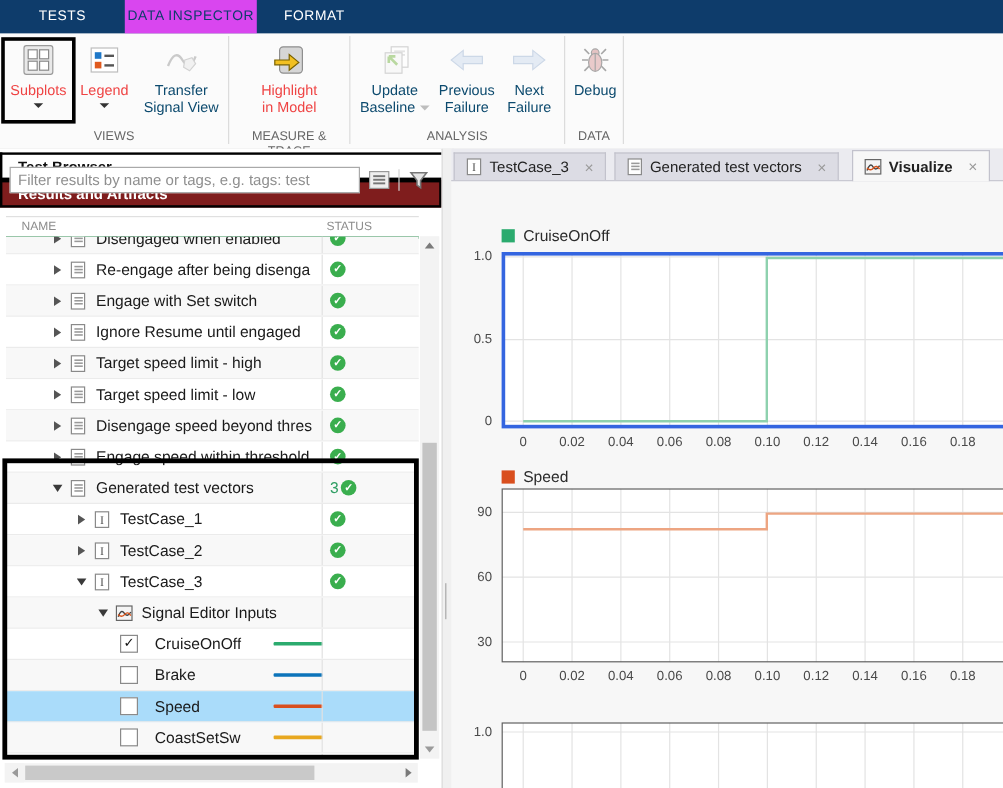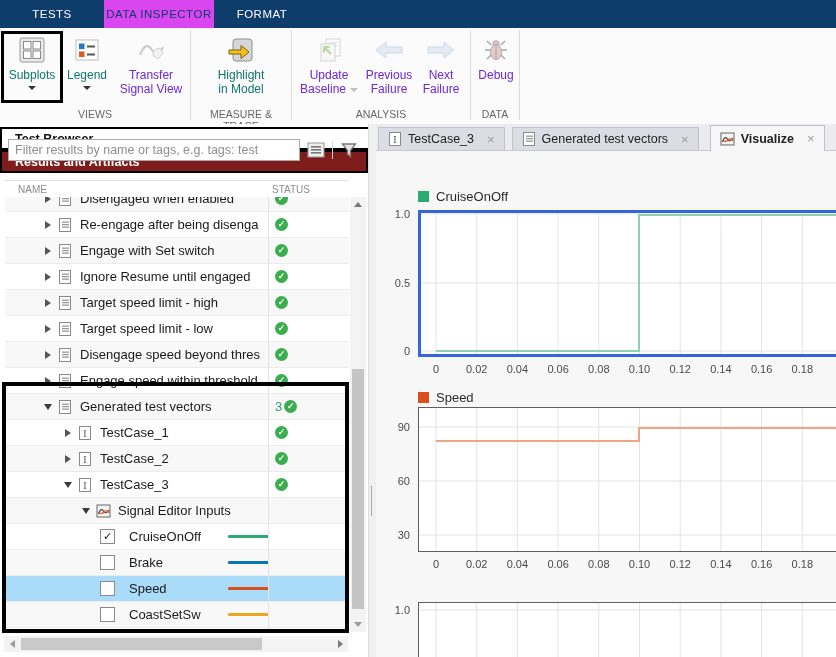--- a/index.html
+++ b/index.html
@@ -12,27 +12,27 @@
           color:#fff;font-size:11.5px;letter-spacing:.5px;cursor:default;}
   .toptab.t1{width:104px;} .toptab.t2{width:110px;} .toptab.t3{width:96px;}
   .toptab.active{background:#d946ef;color:#0e3c6b;}
 
   
   .ribbon{position:absolute;left:0;top:28px;width:836px;height:96px;background:#fbfbfb;
           border-bottom:1px solid #cfcfcf;}
   .rgroup-sep{position:absolute;top:2px;height:90px;width:1px;background:#dcdcdc;}
   .glabel{position:absolute;top:80px;font-size:10.5px;color:#666;text-align:center;}
   .rbtn{position:absolute;top:4px;display:flex;flex-direction:column;align-items:center;
-        font-size:12px;color:#0f766e;cursor:default;}
+        font-size:12px;color:#ef4444;cursor:default;}
   .rbtn .ric{height:36px;display:flex;align-items:center;justify-content:center;}
   .rbtn .rl{line-height:14px;text-align:center;white-space:nowrap;}
   .caret{width:0;height:0;border-left:4px solid transparent;border-right:4px solid transparent;
          border-top:4px solid #333;margin-top:4px;}
   .caret.inline{display:inline-block;margin:0 0 1px 4px;}
-  .rbtn.disabled{color:#6d28d9;}
+  .rbtn.disabled{color:#0c4a6e;}
   .rbtn.disabled svg{opacity:.5;}
   .rbtn.disabled .caret{border-top-color:#bdbdbd;}
 
   
   .annot{position:absolute;border:3px solid #000;pointer-events:none;z-index:40;}
 
   
   .lpanel{position:absolute;left:0;top:124px;width:368px;height:533px;background:#fff;}
   .ltabs{position:absolute;top:3px;left:0;width:100%;display:flex;justify-content:center;flex-direction:column;}
   .ltab{height:19px;display:flex;align-items:center;padding:0 13px;font-size:12.5px;font-weight:700;}

